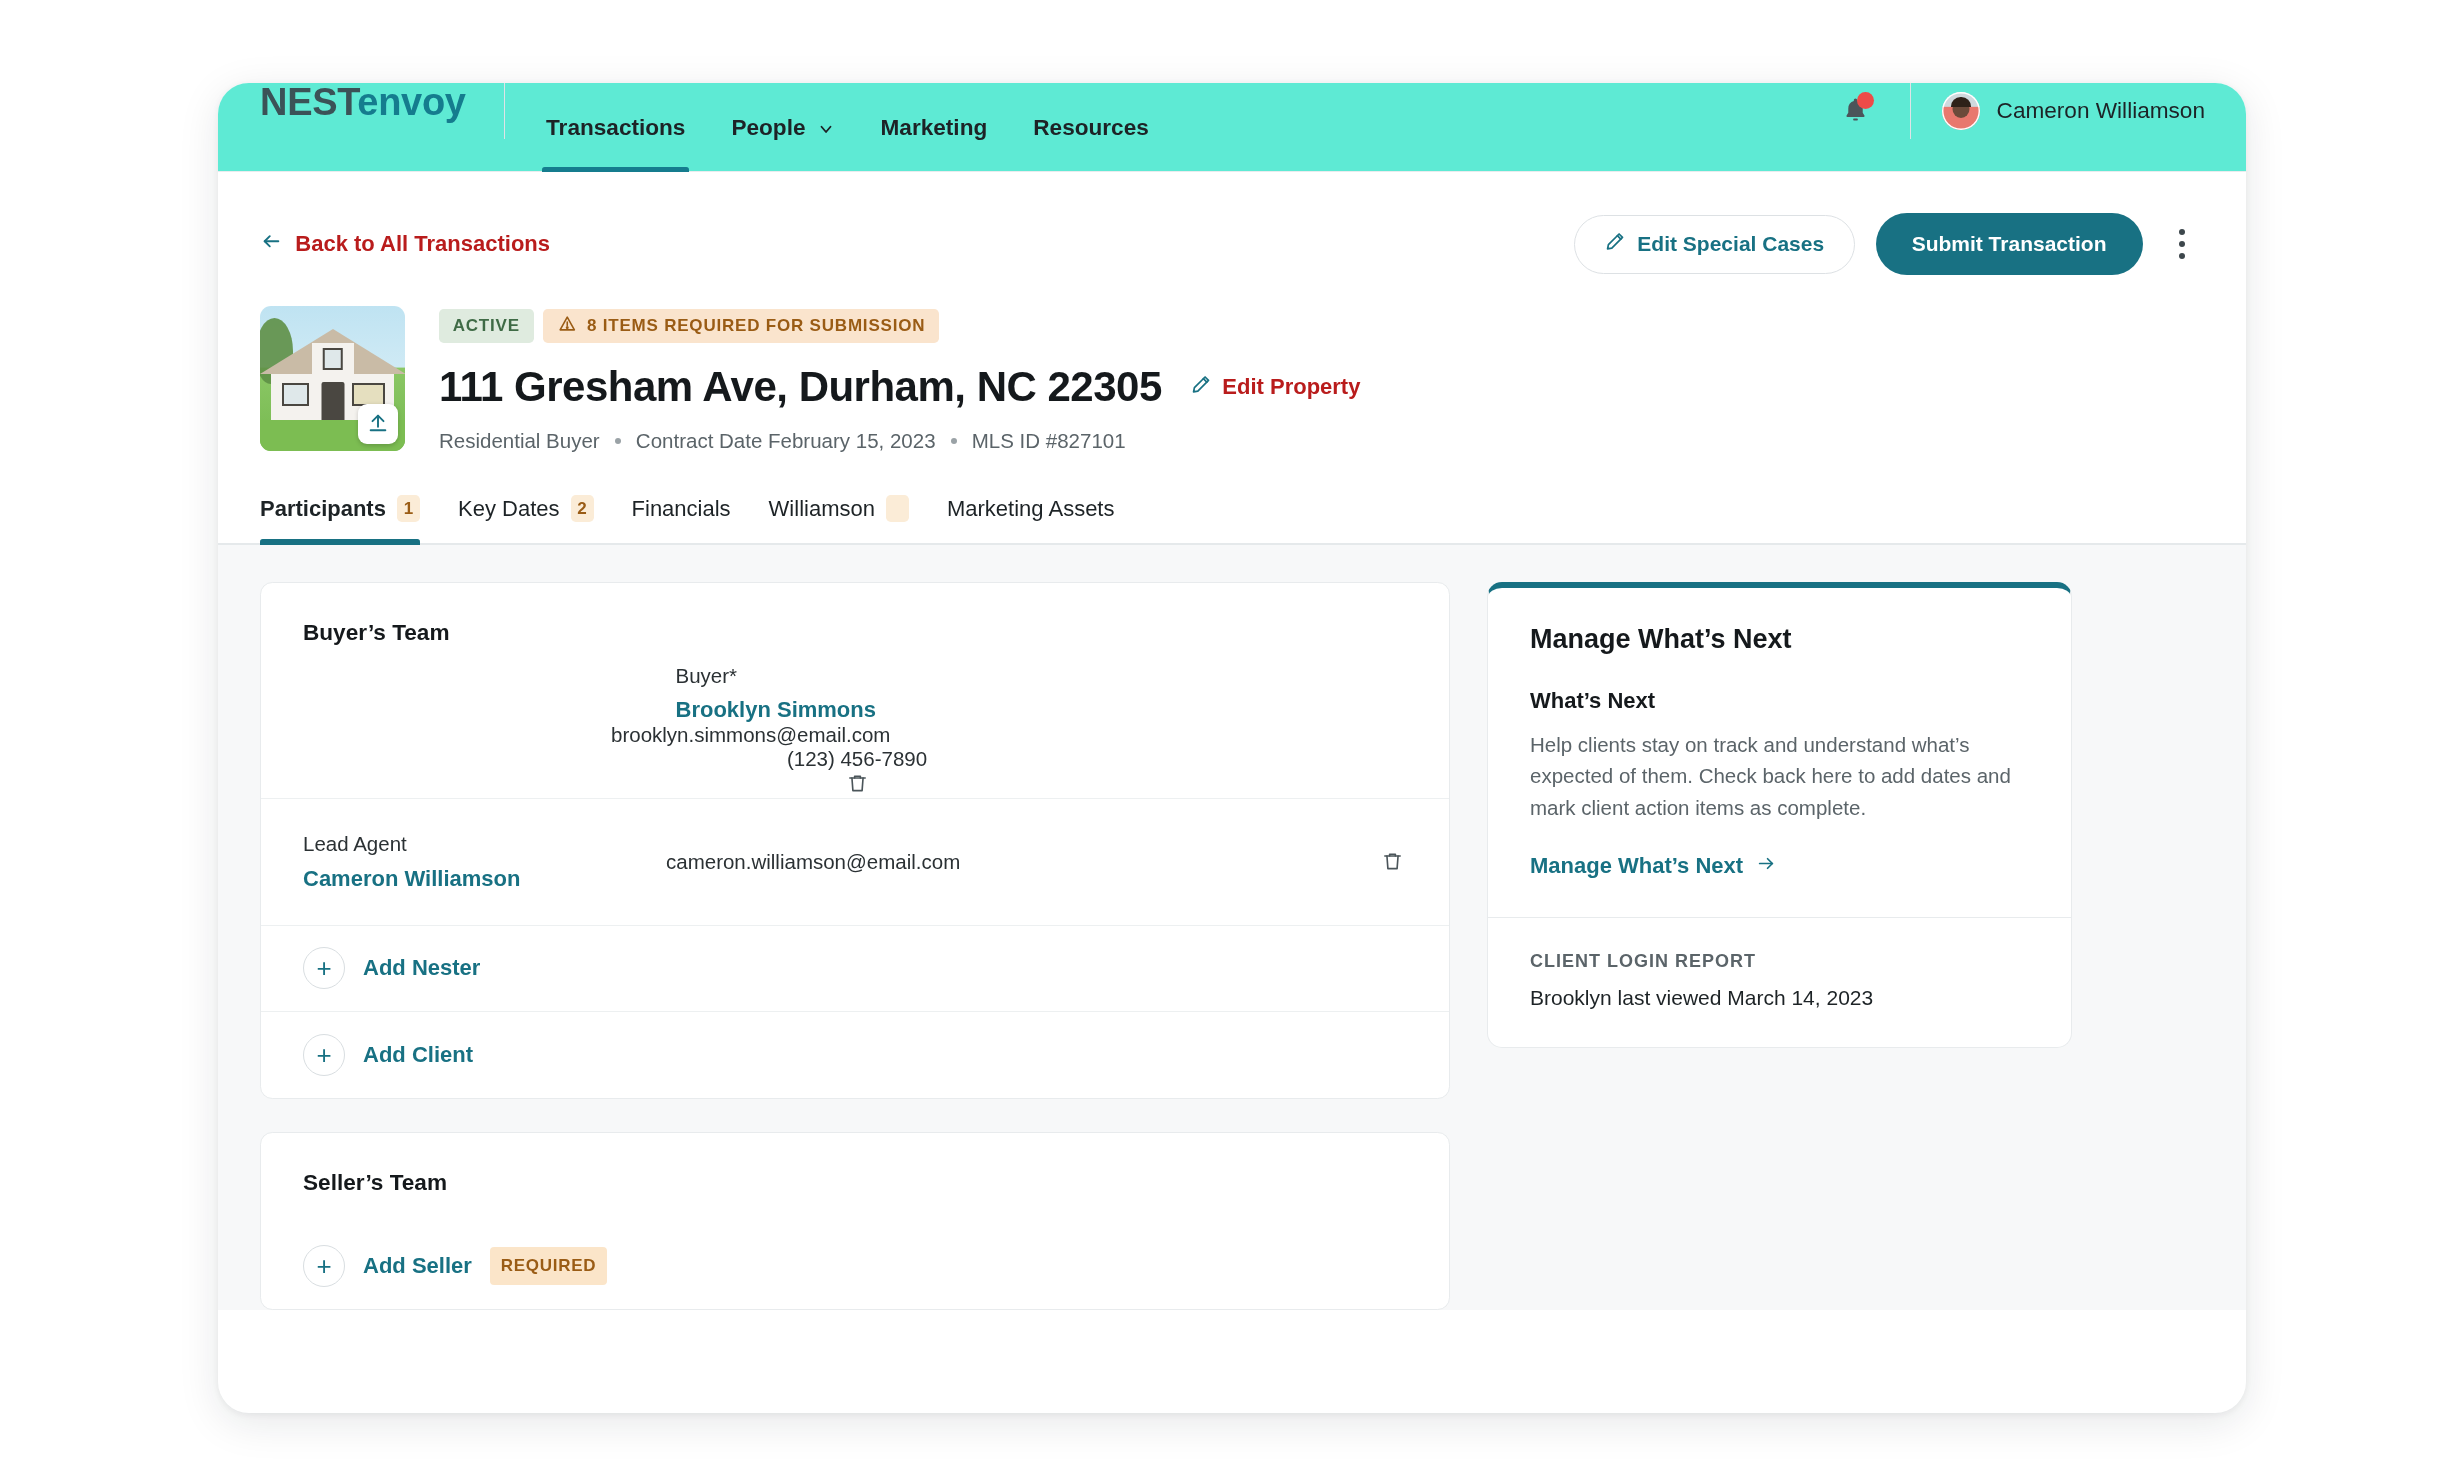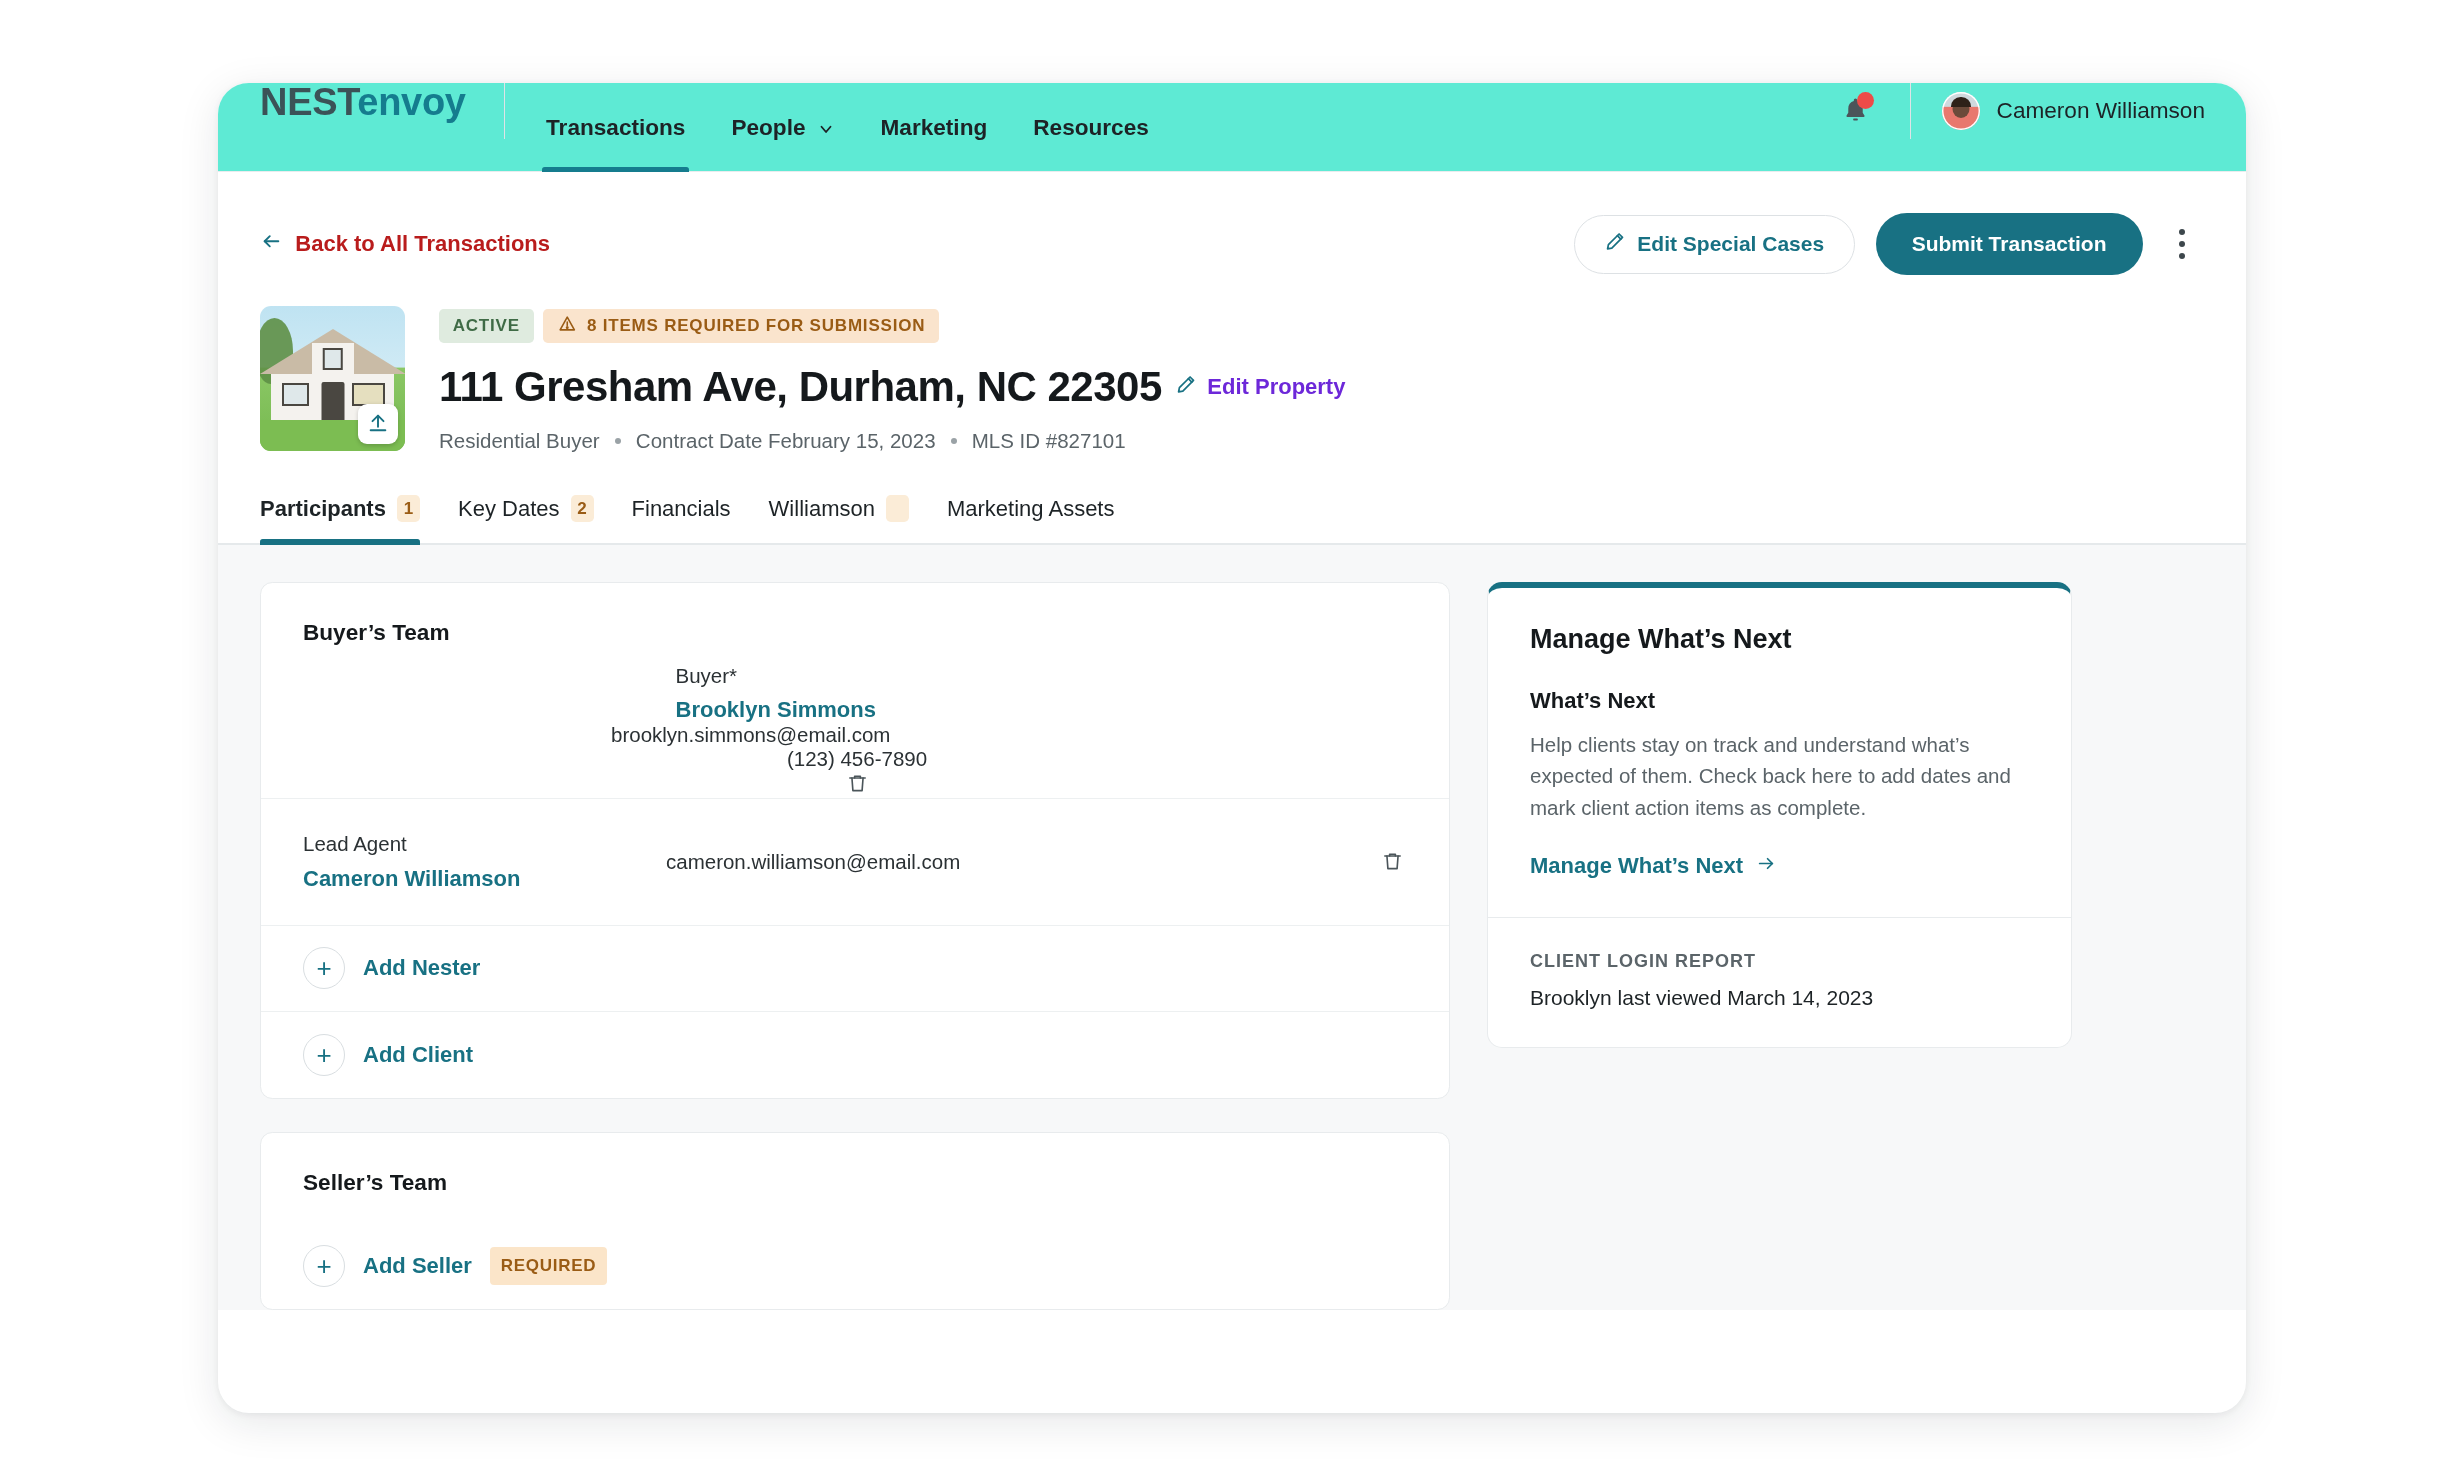--- a/index.html
+++ b/index.html
@@ -121,23 +121,23 @@
   }
   .propinfo { margin-left: 34px; padding-top: 2.7px; }
   .badges { display: flex; align-items: center; gap: 9.6px; }
   .badge {
     display: inline-flex; align-items: center; gap: 9.6px;
     height: 34px; padding: 0 13.7px; border-radius: 4.8px;
     font-size: 17px; font-weight: 700; letter-spacing: 0.8px; white-space: nowrap;
   }
   .badge-active { background: #dfebdf; color: #3f6b46; }
   .badge-warn { background: #fae4cd; color: #9a5c15; }
-  .title-row { display: flex; align-items: center; gap: 14px; margin-top: 20.5px; }
+  .title-row { display: flex; align-items: center; gap: 29px; margin-top: 20.5px; }
   .prop-title { font-size: 42px; font-weight: 700; color: #15191c; letter-spacing: -0.5px; white-space: nowrap; }
-  .edit-prop { display: flex; align-items: center; gap: 11px; color: #6d28d9; font-size: 22px; font-weight: 700; cursor: pointer; white-space: nowrap; }
+  .edit-prop { display: flex; align-items: center; gap: 11px; color: #b91c1c; font-size: 22px; font-weight: 700; cursor: pointer; white-space: nowrap; }
   .prop-meta { margin-top: 18px; font-size: 20.5px; color: #5b6469; display: flex; align-items: center; gap: 15px; white-space: nowrap; }
   .dot-sep { width: 6.2px; height: 6.2px; border-radius: 50%; background: #9aa2a6; display: inline-block; }
 
   
   .tabs {
     display: flex; align-items: flex-end; gap: 0;
     padding: 0 45px 0 42px; margin-top: 42px;
     border-bottom: 2.1px solid #e5e9eb;
   }
   .tab {

